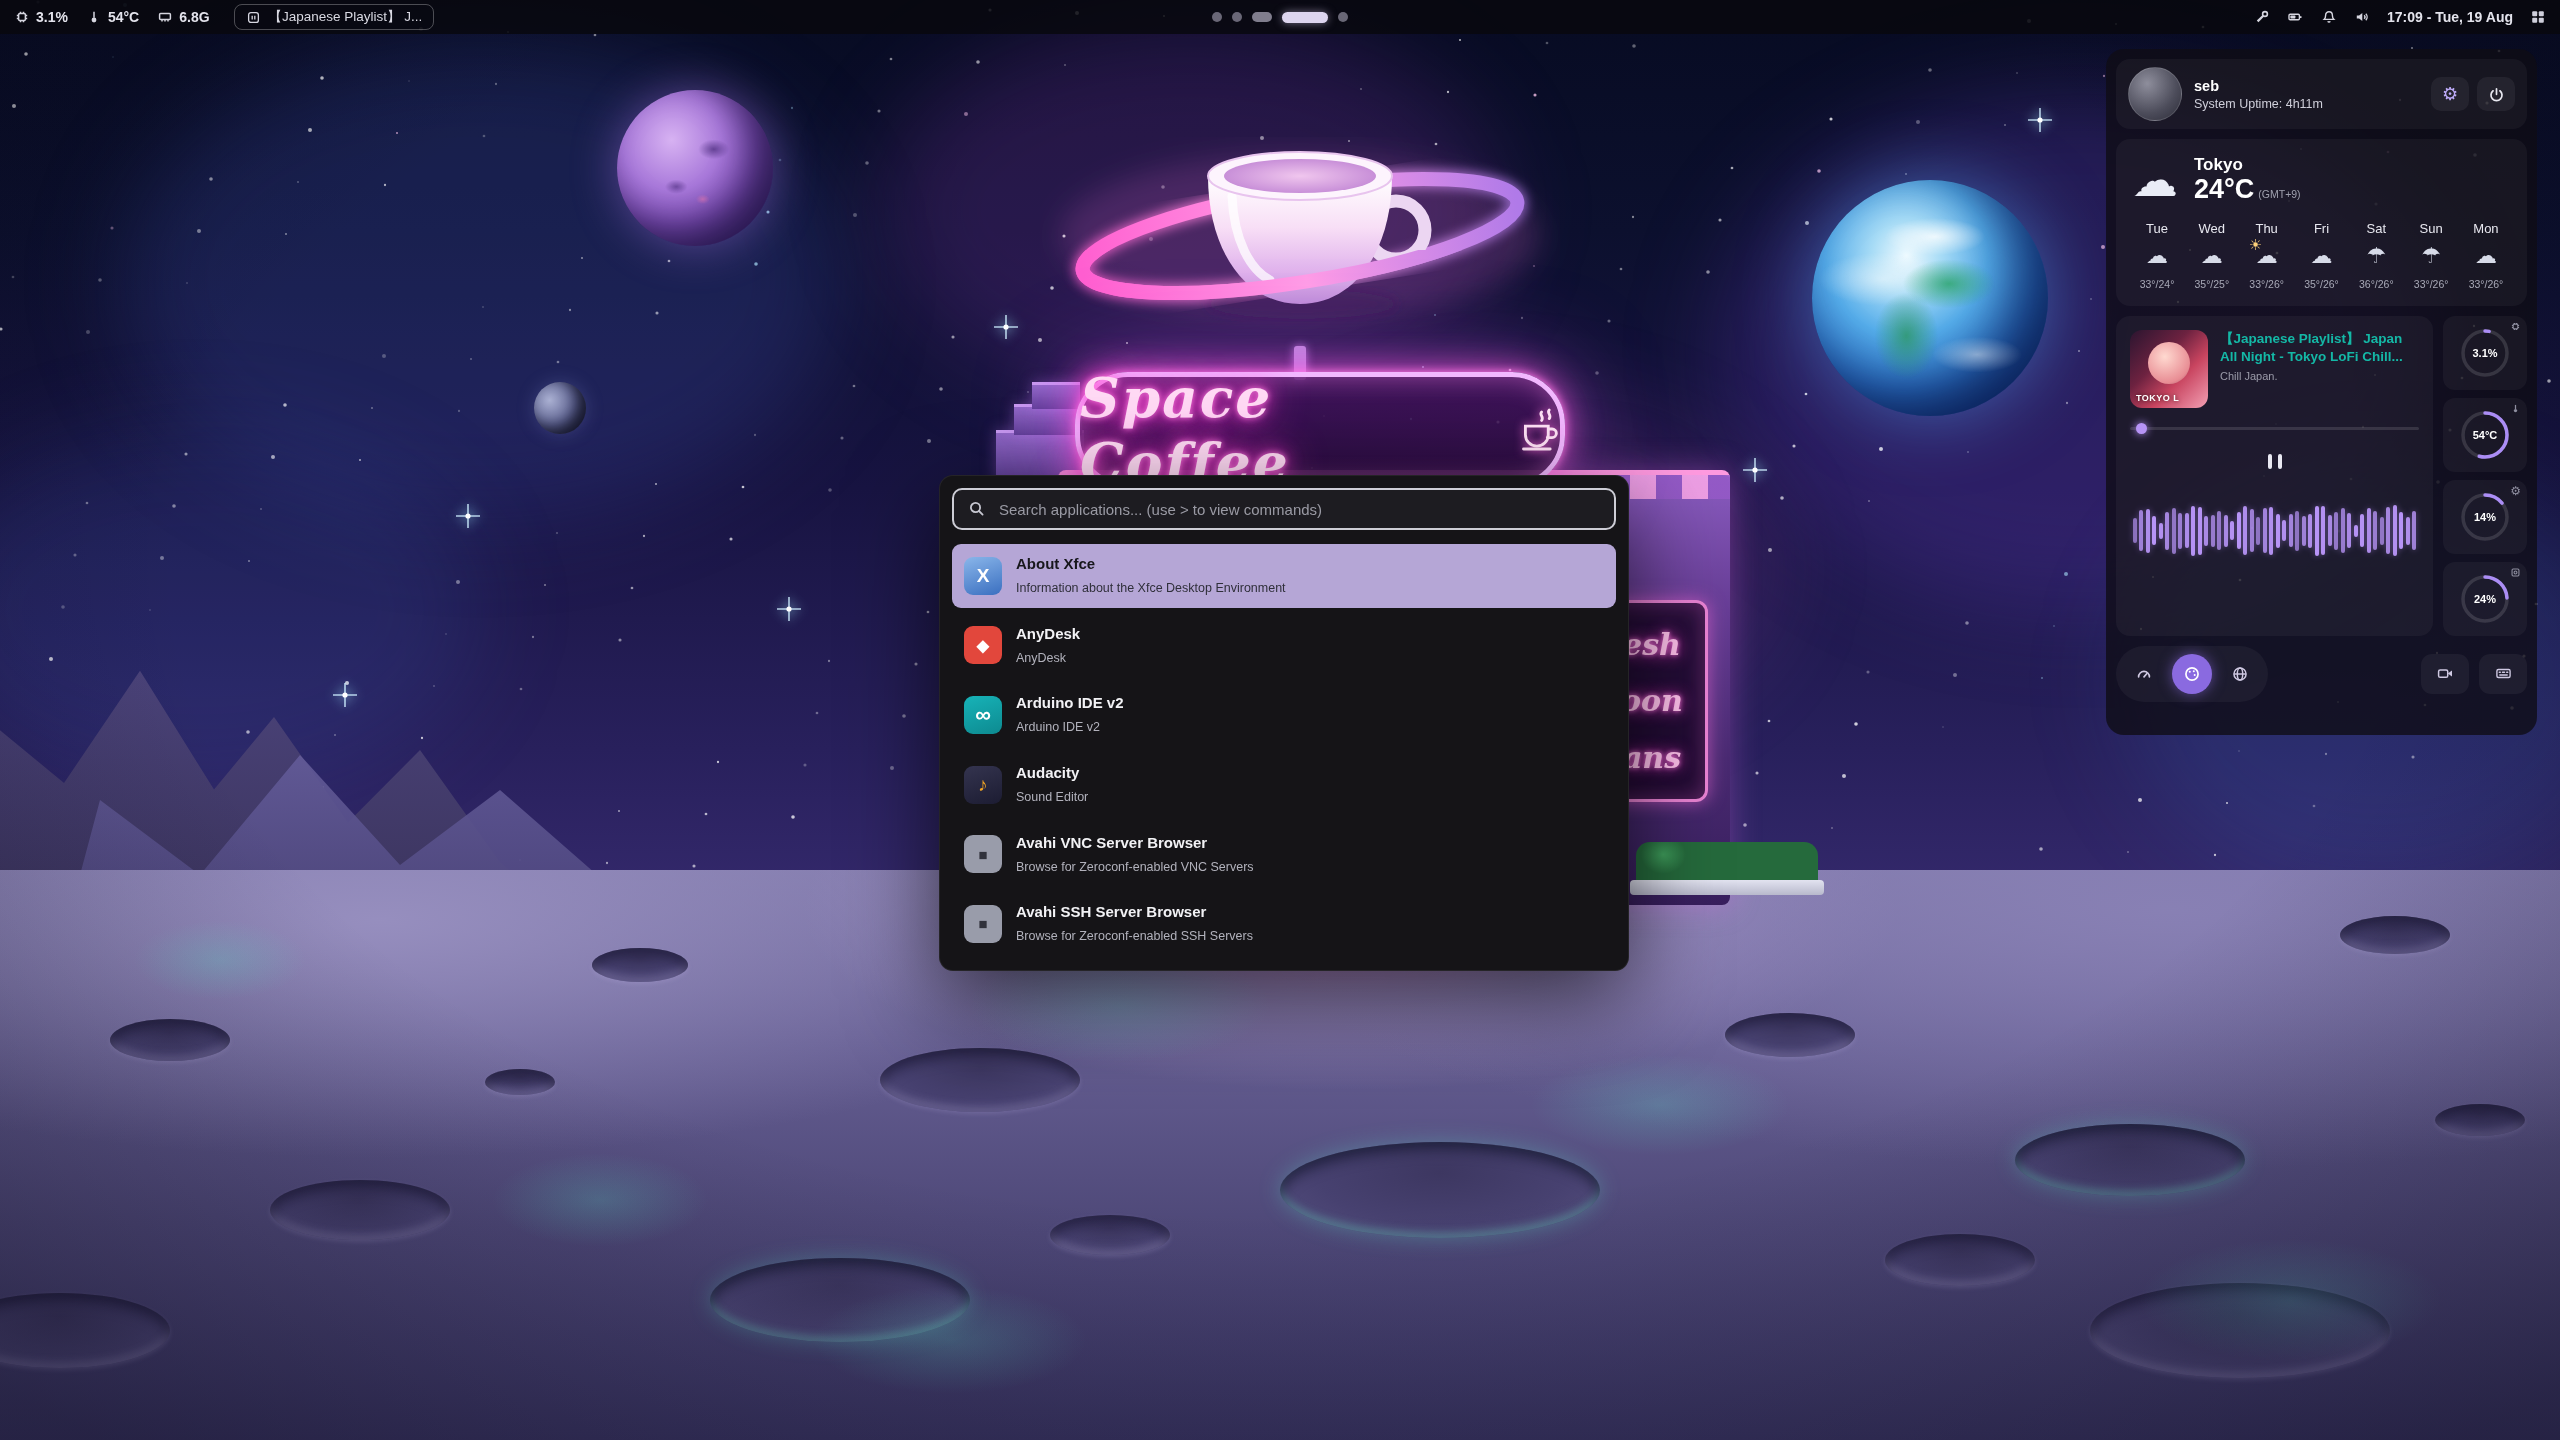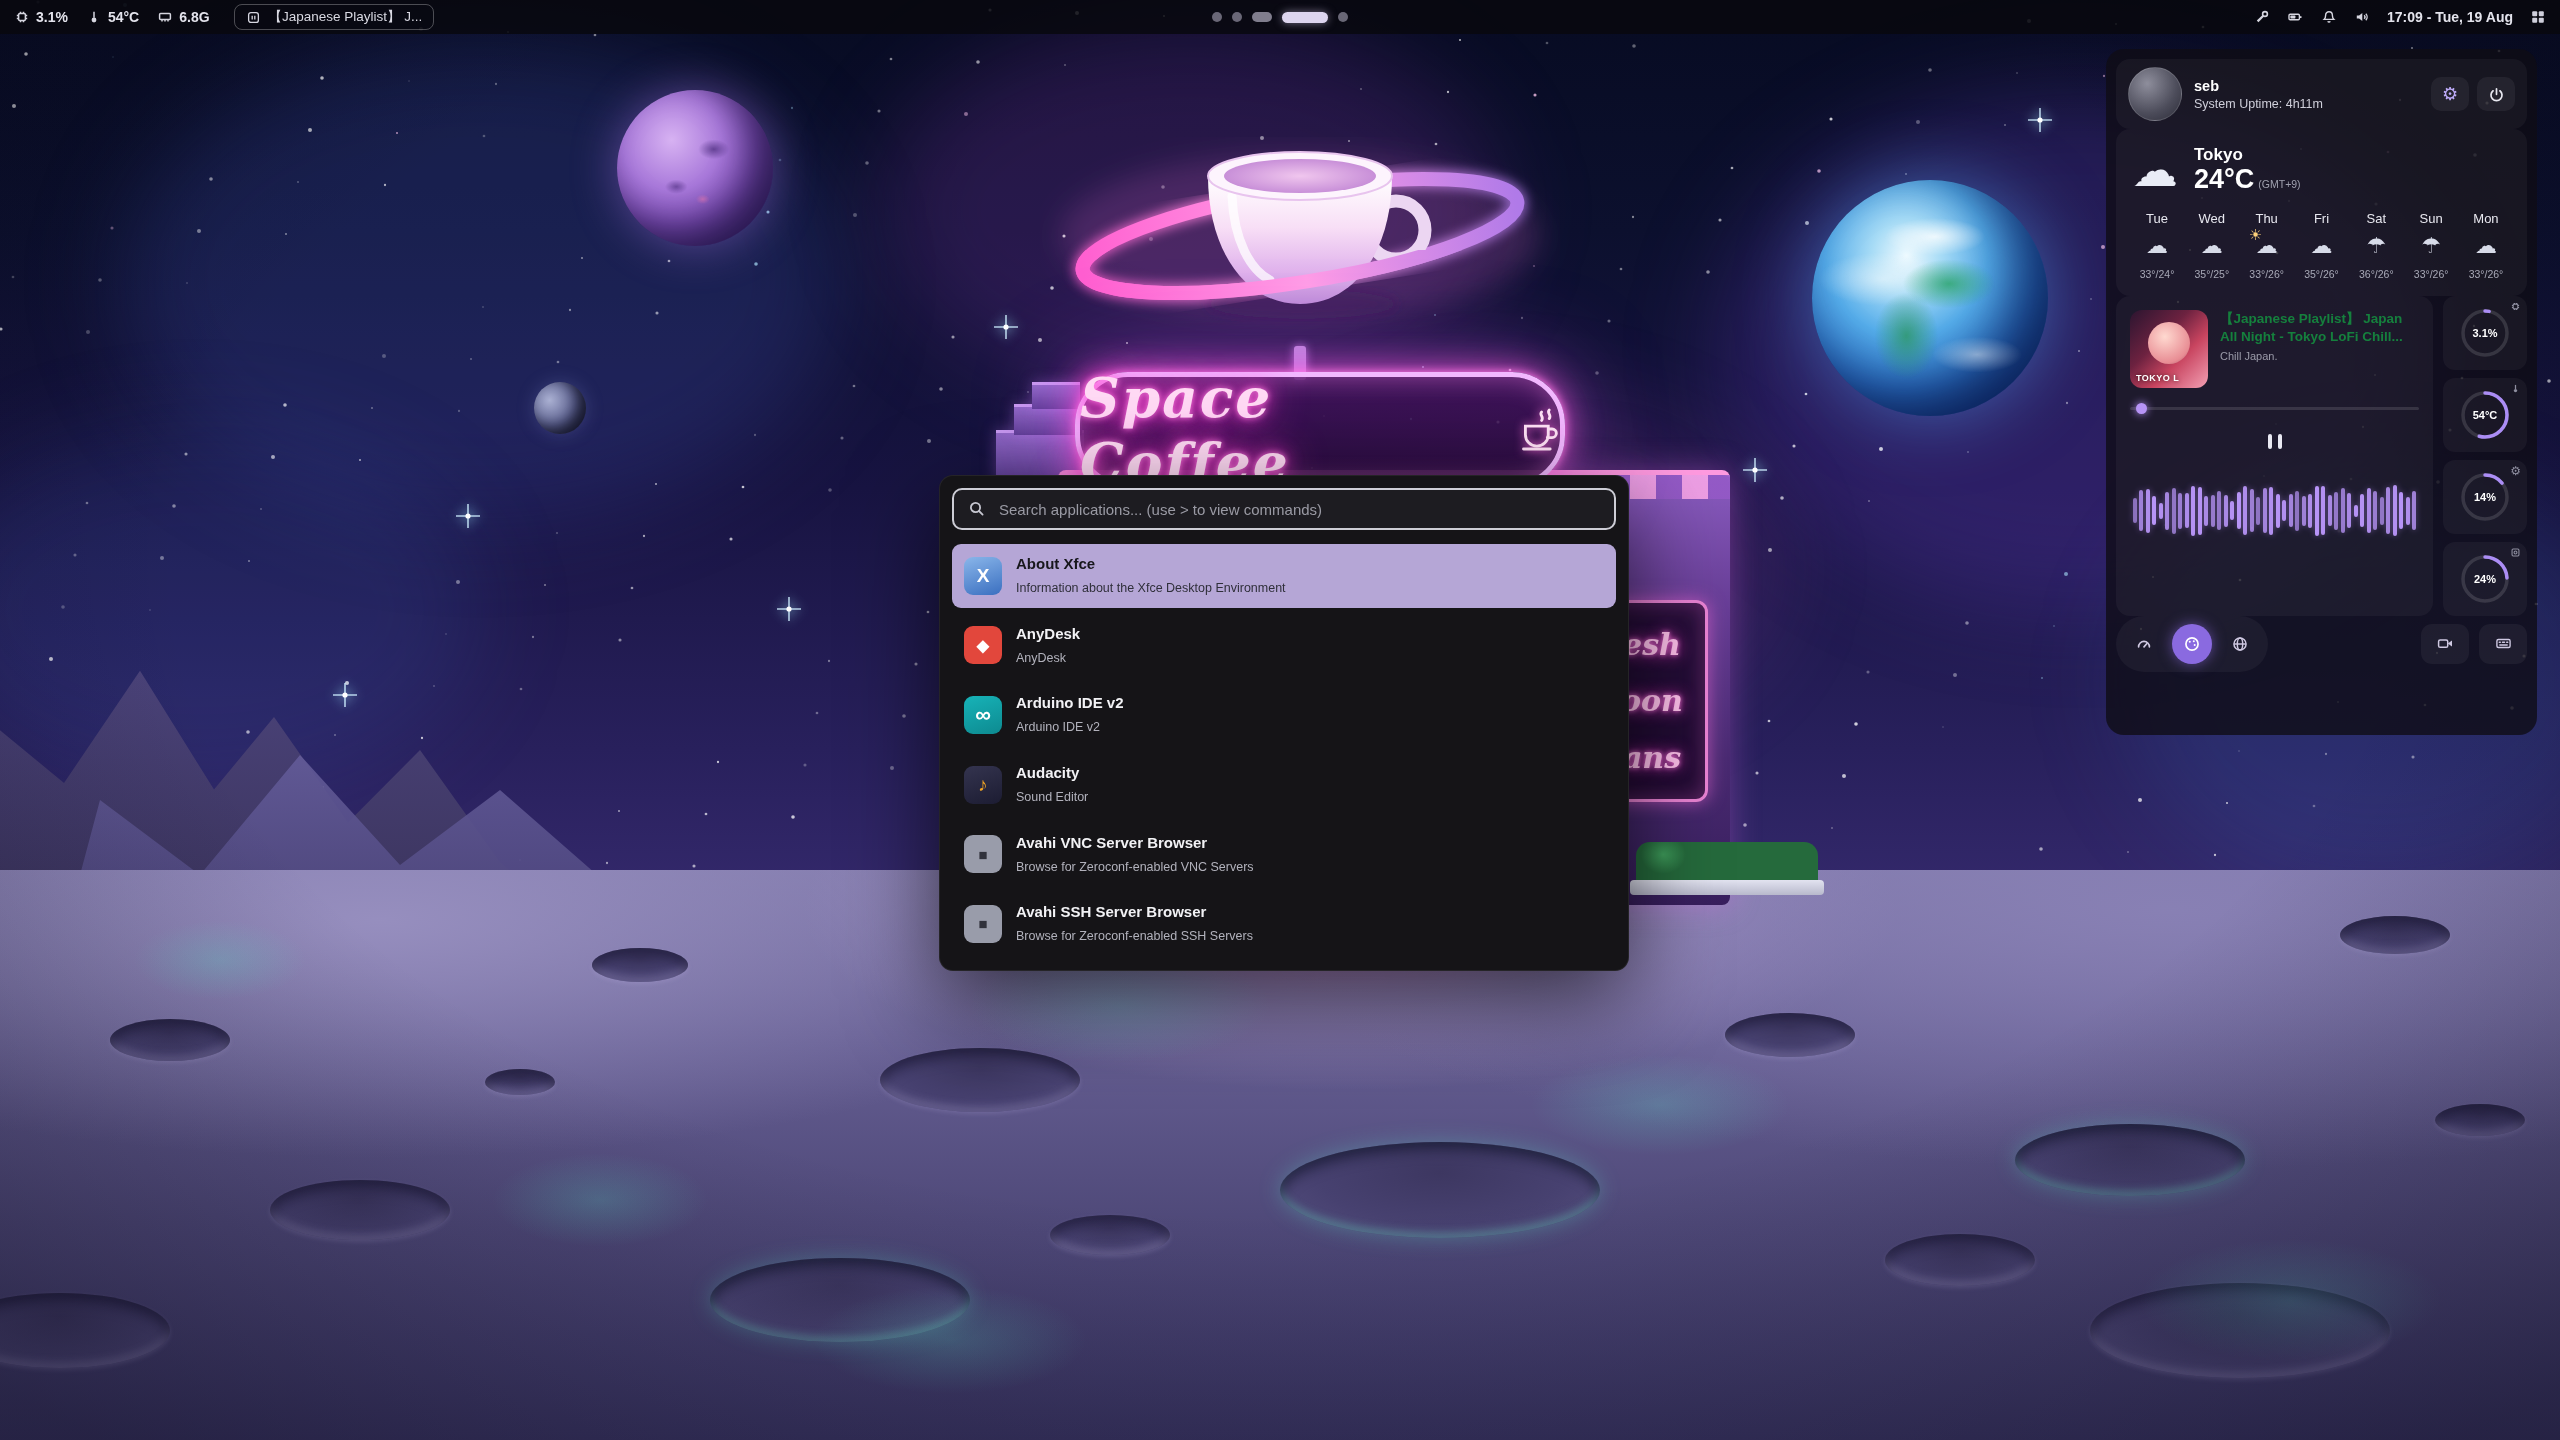--- a/index.html
+++ b/index.html
@@ -138,21 +138,21 @@
   .icon-audacity{background:linear-gradient(160deg,#34344f,#1c1c32);}         .icon-audacity::before{content:"♪";color:#f5a623;}
   .icon-avahi{background:#999caa;}                                            .icon-avahi::before{content:"■";color:#31323c;font-size:15px;}
   .r-text{display:flex;flex-direction:column;gap:8px;min-width:0;}
   .r-title{font-size:15px;font-weight:700;color:#f2f2f5;line-height:1.2;}
   .r-sub{font-size:12.5px;color:#b2b2bc;line-height:1.25;}
   .result.selected .r-title{color:#17171c;}
   .result.selected .r-sub{color:#2f2f3a;}
 
   
   .panel{position:absolute;right:23px;top:49px;width:431px;height:686px;z-index:25;box-sizing:border-box;
-    background:rgba(15,13,21,.8);border-radius:18px;padding:10px;display:flex;flex-direction:column;margin-left:44px;}
+    background:rgba(15,13,21,.8);border-radius:18px;padding:10px;display:flex;flex-direction:column;gap:10px;margin-left:44px;}
   .card{background:rgba(255,255,255,.045);border-radius:14px;box-sizing:border-box;}
   .user-card{display:flex;align-items:center;gap:12px;padding:9px 12px;height:70px;}
   .avatar{width:52px;height:52px;border-radius:50%;flex:none;border:1px solid rgba(255,255,255,.15);
     background:radial-gradient(circle at 35% 30%,#8e8e9c,#4c4c5a 60%,#2c2c38 100%);}
   .user-text{display:flex;flex-direction:column;gap:3px;min-width:0;}
   .user-name{font-size:14.5px;font-weight:700;color:#fff;}
   .user-uptime{font-size:12.5px;color:#cfcfda;}
   .user-actions{margin-left:auto;display:flex;gap:8px;}
   .sq-btn{width:38px;height:34px;border-radius:10px;background:rgba(255,255,255,.06);
     display:flex;align-items:center;justify-content:center;}
@@ -175,21 +175,21 @@
   .media-row{display:flex;gap:10px;height:320px;}
   .media-card{flex:1;padding:14px;display:flex;flex-direction:column;}
   .m-top{display:flex;gap:12px;}
   .album-art{width:78px;height:78px;border-radius:12px;flex:none;position:relative;overflow:hidden;
     background:linear-gradient(135deg,#2b1530 0%,#6d2240 38%,#c8445f 64%,#f3a0b4 100%);}
   .album-art::before{content:"";position:absolute;left:18px;top:12px;width:42px;height:42px;border-radius:50%;
     background:radial-gradient(circle at 40% 35%,#ffd9d0,#e88d94 70%,#a04860);}
   .art-caption{position:absolute;left:6px;bottom:5px;font-size:9px;font-weight:bold;color:#fff;
     text-shadow:0 0 4px rgba(0,0,0,.8);letter-spacing:.5px;}
   .m-text{display:flex;flex-direction:column;gap:4px;min-width:0;}
-  .m-title{font-size:13.5px;font-weight:700;color:#15803d;line-height:1.35;
+  .m-title{font-size:13.5px;font-weight:700;color:#14b8a6;line-height:1.35;
     display:-webkit-box;-webkit-line-clamp:2;-webkit-box-orient:vertical;overflow:hidden;}
   .m-sub{font-size:11px;color:#9b9ba9;}
   .m-progress{margin-top:16px;height:10px;display:flex;align-items:center;}
   .m-track{position:relative;width:100%;height:3px;border-radius:2px;background:rgba(255,255,255,.12);}
   .m-dot{position:absolute;left:2%;top:-4px;width:11px;height:11px;border-radius:50%;
     background:#b794f6;box-shadow:0 0 9px #b794f6;}
   .m-pause{margin:14px auto 0;display:flex;gap:6px;padding:6px 8px;border-radius:8px;}
   .m-pause span{width:4px;height:15px;border-radius:2px;background:#e9e9f2;}
   .waveform{margin-top:14px;height:84px;display:flex;align-items:center;justify-content:center;gap:2.5px;}
   .wbar{width:4px;border-radius:2px;background:#b794f6;box-shadow:0 0 6px rgba(183,148,246,.45);}

